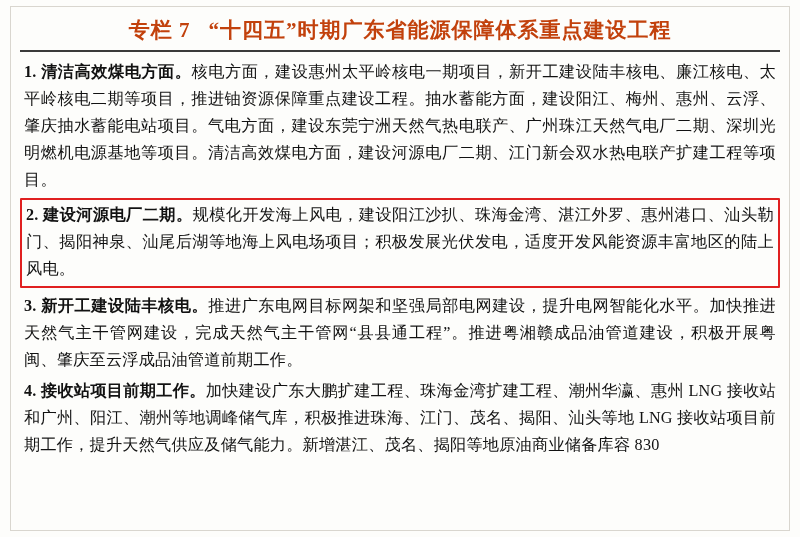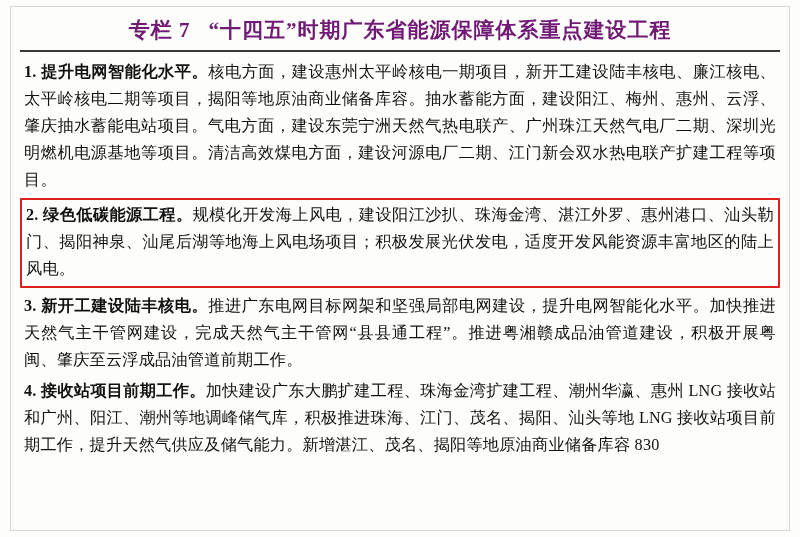--- a/index.html
+++ b/index.html
@@ -37,21 +37,21 @@
     text-align: center;
     padding: 8px 0 6px 0;
     border-bottom: 2px solid #3a3a3a;
     margin: 0 6px 0 6px;
   }
   .title {
     font-family: "Liberation Serif", "DejaVu Serif", serif;
     font-size: 21px;
     font-weight: bold;
     letter-spacing: 1px;
-    color: #701a75;
+    color: #c2410c;
     white-space: nowrap;
   }
   .title .tnum {
     margin-right: 18px;
   }
   .body-block {
     margin: 0 6px;
     padding-top: 6px;
   }
   .item {
@@ -94,28 +94,28 @@
 
   <div class="title-block">
     <span class="title"><span class="tnum">专栏 7</span><span>“十四五”时期广东省能源保障体系重点建设工程</span></span>
   </div>
 
   <div class="body-block clipped">
 
     <div class="item">
       <p>
         <span class="num">1.</span>
-        <span class="lead">提升电网智能化水平。</span><span>核电方面，建设惠州太平岭核电一期项目，新开工建设陆丰核电、廉江核电、太平岭核电二期等项目，揭阳等地原油商业储备库容。抽水蓄能方面，建设阳江、梅州、惠州、云浮、肇庆抽水蓄能电站项目。气电方面，建设东莞宁洲天然气热电联产、广州珠江天然气电厂二期、深圳光明燃机电源基地等项目。清洁高效煤电方面，建设河源电厂二期、江门新会双水热电联产扩建工程等项目。</span>
+        <span class="lead">清洁高效煤电方面。</span><span>核电方面，建设惠州太平岭核电一期项目，新开工建设陆丰核电、廉江核电、太平岭核电二期等项目，推进铀资源保障重点建设工程。抽水蓄能方面，建设阳江、梅州、惠州、云浮、肇庆抽水蓄能电站项目。气电方面，建设东莞宁洲天然气热电联产、广州珠江天然气电厂二期、深圳光明燃机电源基地等项目。清洁高效煤电方面，建设河源电厂二期、江门新会双水热电联产扩建工程等项目。</span>
       </p>
     </div>
 
     <div class="item highlight">
       <p>
         <span class="num">2.</span>
-        <span class="lead">绿色低碳能源工程。</span><span>规模化开发海上风电，建设阳江沙扒、珠海金湾、湛江外罗、惠州港口、汕头勒门、揭阳神泉、汕尾后湖等地海上风电场项目；积极发展光伏发电，适度开发风能资源丰富地区的陆上风电。</span>
+        <span class="lead">建设河源电厂二期。</span><span>规模化开发海上风电，建设阳江沙扒、珠海金湾、湛江外罗、惠州港口、汕头勒门、揭阳神泉、汕尾后湖等地海上风电场项目；积极发展光伏发电，适度开发风能资源丰富地区的陆上风电。</span>
       </p>
     </div>
 
     <div class="item">
       <p>
         <span class="num">3.</span>
         <span class="lead">新开工建设陆丰核电。</span><span>推进广东电网目标网架和坚强局部电网建设，提升电网智能化水平。加快推进天然气主干管网建设，完成天然气主干管网“县县通工程”。推进粤湘赣成品油管道建设，积极开展粤闽、肇庆至云浮成品油管道前期工作。</span>
       </p>
     </div>
 

